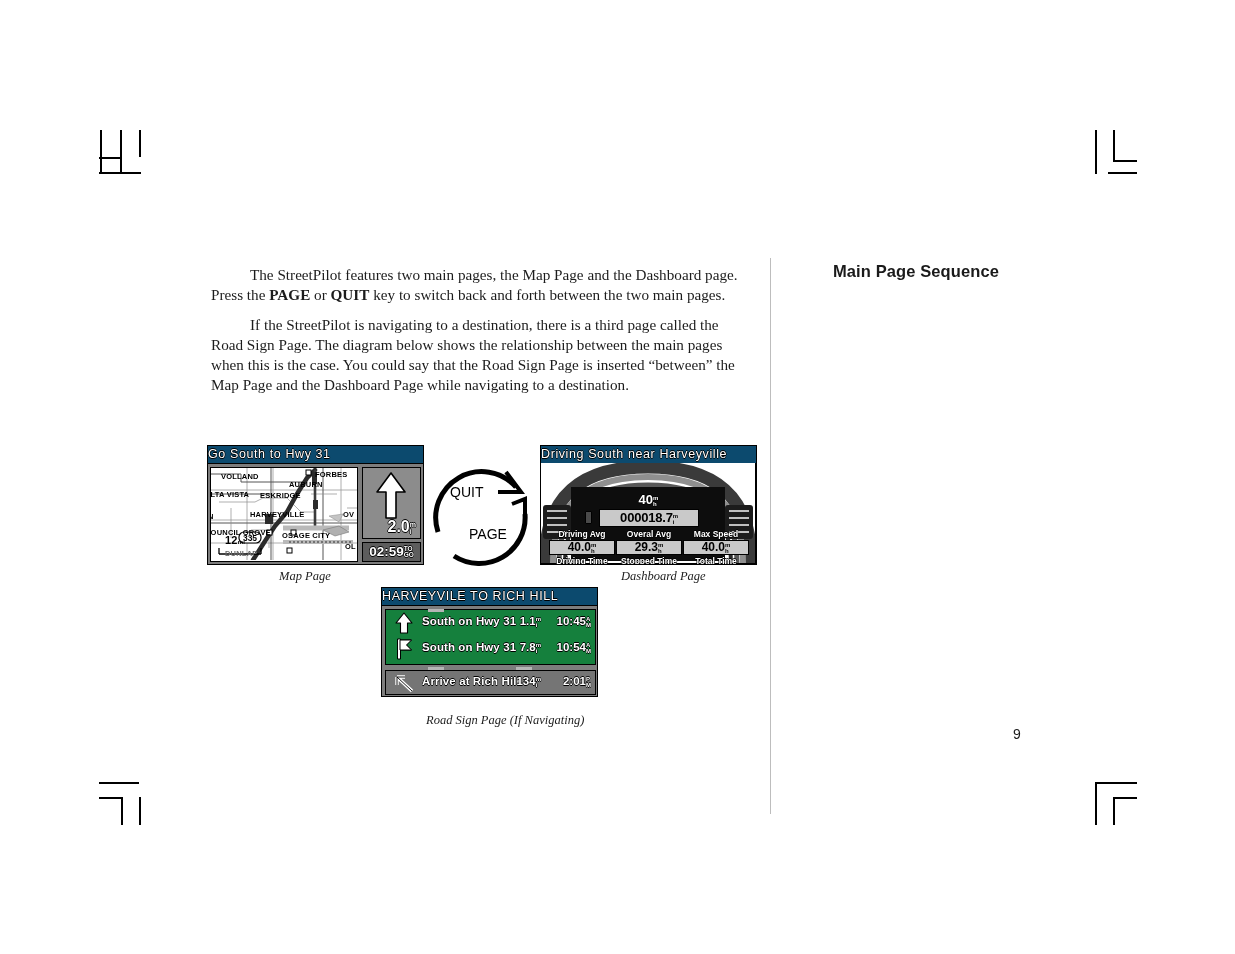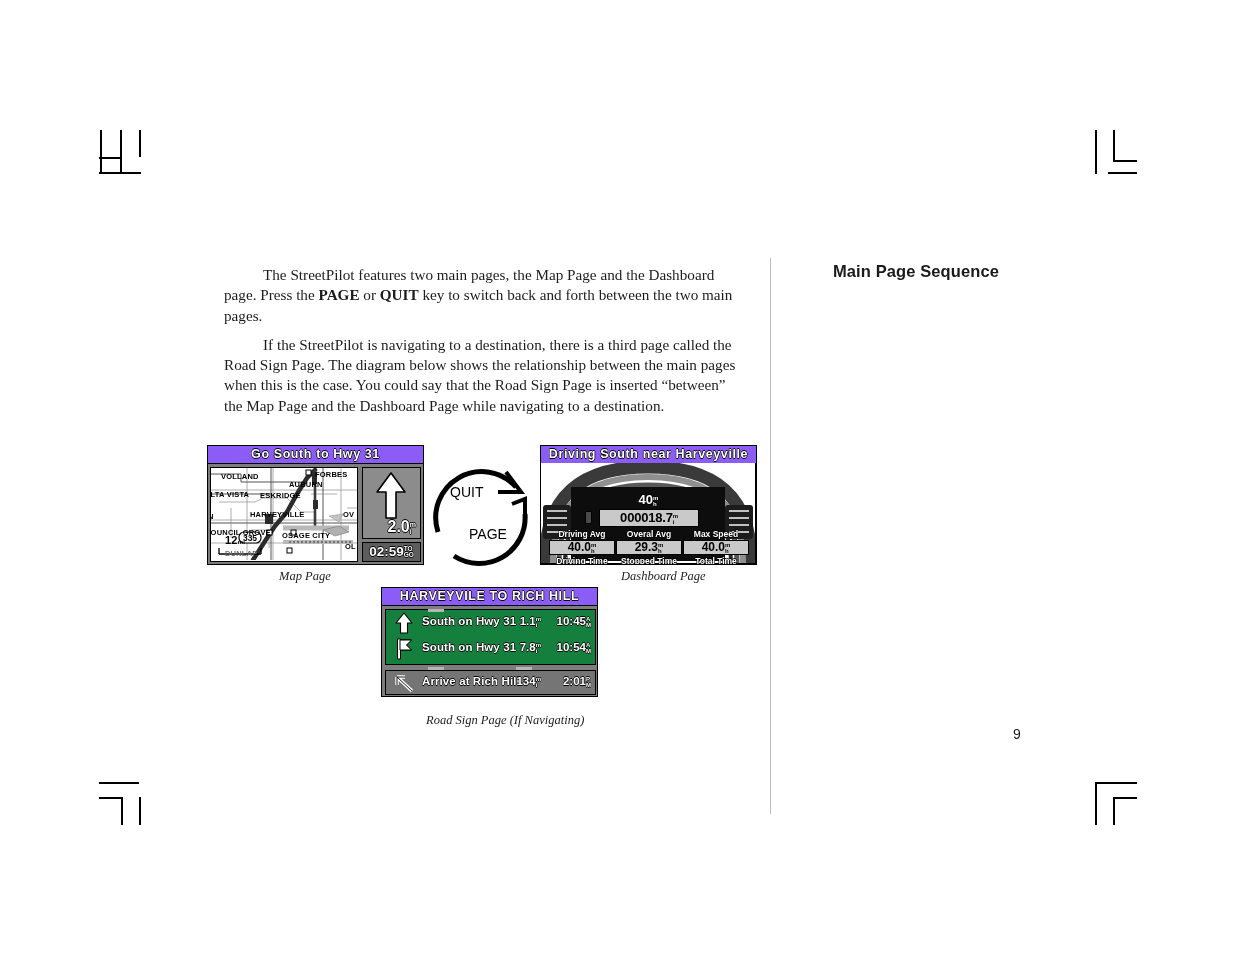--- a/index.html
+++ b/index.html
@@ -59,21 +59,21 @@
   
   #body-text {
     position: absolute;
     left: 208px; top: 265px;
     width: 534px;
     font-size: 15.2px;
     line-height: 20.3px;
     color: #1c1c1c;
     text-align: left;
   }
-  #body-text p { margin: 0 0 9px 16px; text-indent: 39px; }
+  #body-text p { margin: 0 0 9px 3px; text-indent: 39px; }
   #body-text b { font-weight: bold; }
 
   
   #page-number {
     position: absolute;
     left: 1013px; top: 726px;
     font-family: "Liberation Sans", sans-serif;
     font-size: 14px;
     color: #1a1a1a;
   }
@@ -83,27 +83,27 @@
     position: absolute;
     background: #7d7d7d;
     border: 1.6px solid #000;
     box-sizing: border-box;
     font-family: "Liberation Sans", sans-serif;
   }
   .lcd-title {
     position: absolute;
     left: 0; right: 0; top: 0;
     height: 17px;
-    background: #8b5cf6;
+    background: #0c4a6e;
     border-bottom: 1.6px solid #000;
     color: #ffffff;
-    font-weight: bold;
+    font-weight: normal;
     font-size: 12.5px;
     letter-spacing: 0.6px;
-    text-align: center;
+    text-align: left;
     line-height: 17px;
     text-shadow: 0.6px 0 0 #000, -0.6px 0 0 #000, 0 0.6px 0 #000, 0 -0.6px 0 #000;
     white-space: nowrap;
     overflow: hidden;
   }
 
   
   #map-page {
     left: 207px; top: 445px;
     width: 217px; height: 120px;

